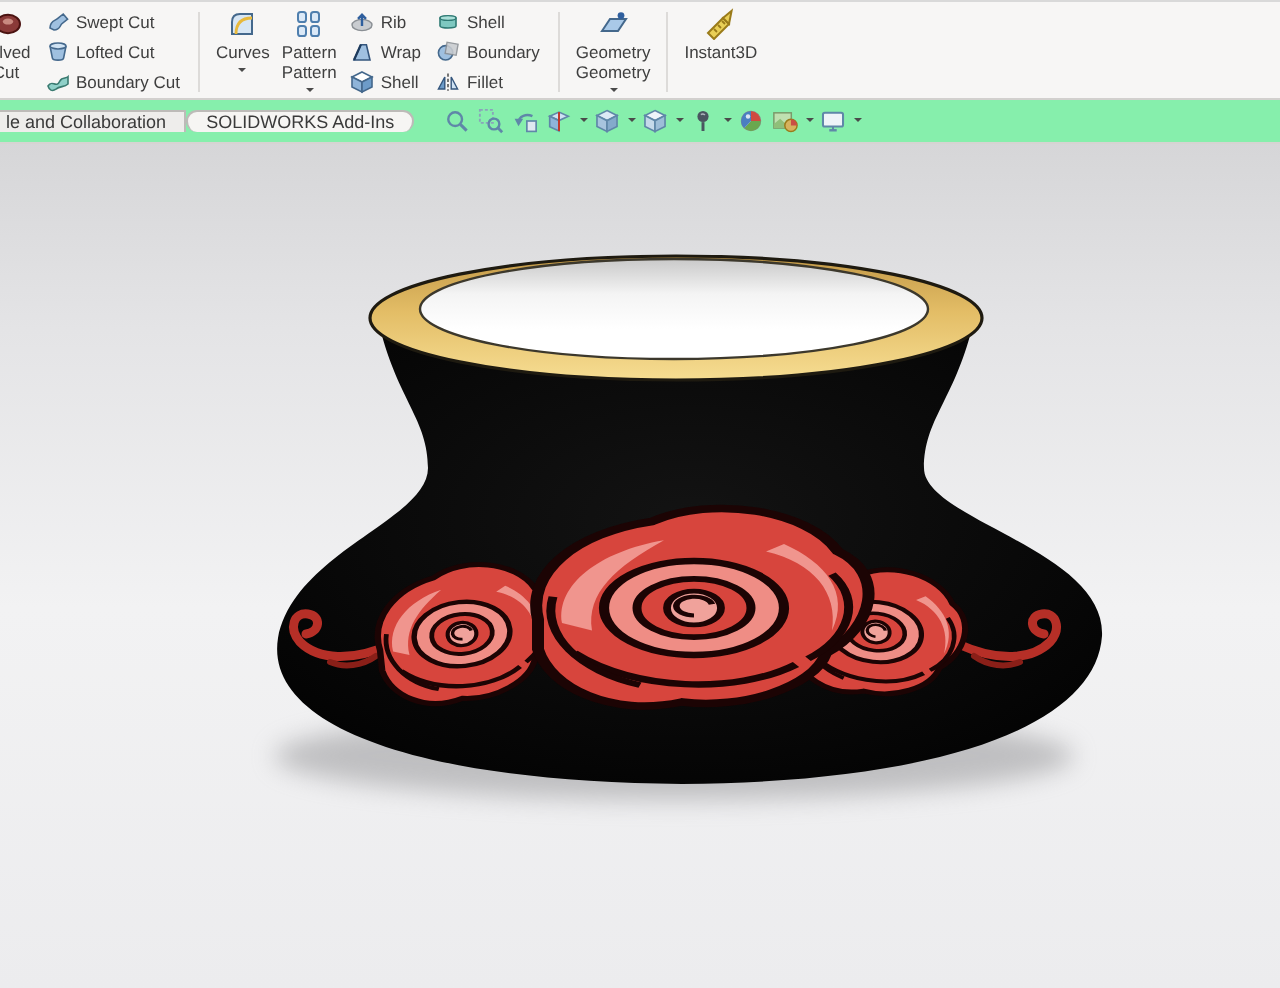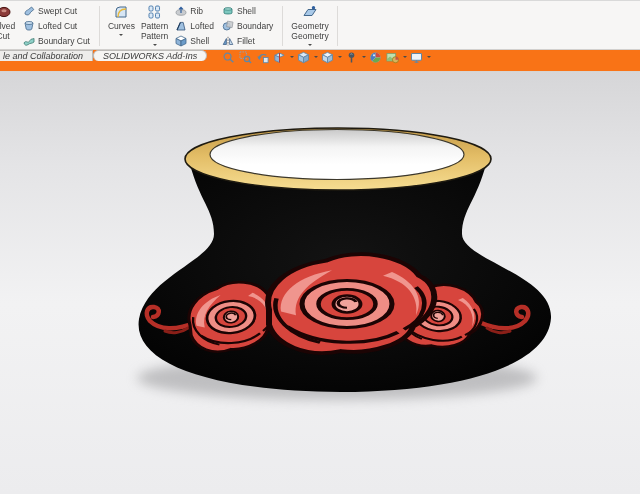--- a/index.html
+++ b/index.html
@@ -23,23 +23,22 @@
   .lbl { font-size:8.5px; line-height:10px; color:#3f3f3f; white-space:nowrap; text-align:center; }
   .caret { width:0; height:0; border:2.6px solid transparent; border-top-color:#4a4a4a; margin-top:3px; }
   .caret.sm { border-width:2.2px; margin:0 0 0 1px; }
   .btn-stack { display:flex; flex-direction:column; justify-content:space-between; padding:1px 2px; }
   .btn-small { display:flex; align-items:center; gap:3px; height:14px; cursor:pointer; padding:0 2px; border-radius:2px; }
   .btn-small .icon12 { width:12px; height:12px; flex:0 0 12px; }
   .clipfirst { margin-left:-17px; } 
 
   
   .tabrow {
-    height:22px; flex:0 0 22px; background:#f97316; display:flex; align-items:flex-start;
+    height:22px; flex:0 0 22px; background:#86efac; display:flex; align-items:center;
     border-bottom:1px solid #d6d4d2;
-    font-style:italic;
   }
   .tab {
     display:flex; align-items:center; padding:0 9px; font-size:9px; color:#3a3a3a;
     background:#eeedeb; border:1px solid #bdbbb8; border-bottom:none; cursor:pointer; white-space:nowrap;
   }
   .tab:first-child { border-left:none; padding-left:3px; }
   .tab.active { background:#f6f5f3;border-radius:10px; }
   .headsup { display:flex; align-items:center; margin-left:14px; gap:2px; }
   .hbtn { display:flex; align-items:center; cursor:pointer; padding:1px; border-radius:2px; }
   .hbtn svg { width:13px; height:13px; }
@@ -119,21 +118,21 @@
             <path d="M6 8 L6 2.6 M4 4.4 L6 2.4 L8 4.4" fill="none" stroke="#2f5f9e" stroke-width="1.2"></path>
           </svg>
           <span class="lbl">Rib</span>
         </div>
         <div class="btn-small">
           <svg class="icon12" viewBox="0 0 12 12">
             <path d="M2 10 L10 10 L8.2 2.4 L5.4 2.4 Z" fill="#9fc0e0" stroke="#34557c" stroke-width="0.8"></path>
             <path d="M2 10 L5.4 2.4" stroke="#1d3least" stroke-width="0"></path>
             <path d="M5.4 2.4 L2 10" stroke="#1d3a5c" stroke-width="1.1"></path>
           </svg>
-          <span class="lbl">Lofted</span>
+          <span class="lbl">Wrap</span>
         </div>
         <div class="btn-small">
           <svg class="icon12" viewBox="0 0 12 12">
             <path d="M6 1 L11 3.5 L6 6 L1 3.5 Z" fill="#ffffff" stroke="#44688c" stroke-width="0.8"></path>
             <path d="M1 3.5 L6 6 L6 11 L1 8.5 Z" fill="#8fb4d9" stroke="#44688c" stroke-width="0.8"></path>
             <path d="M11 3.5 L6 6 L6 11 L11 8.5 Z" fill="#6d9cc9" stroke="#44688c" stroke-width="0.8"></path>
           </svg>
           <span class="lbl">Shell</span>
         </div>
       </div>
@@ -172,20 +171,30 @@
           <circle cx="11.5" cy="3.8" r="1.7" fill="#2f5f9e"></circle>
         </svg>
         <span class="lbl">Geometry</span>
         <span class="lbl">Geometry</span>
         <span class="caret"></span>
       </div>
     </div>
 
     <div class="vsep"></div>
 
+    <div class="rgroup">
+      <div class="btn-large">
+        <svg class="icon16" viewBox="0 0 16 16">
+          <path d="M2 12.5 L9.5 5 L12.5 8 L5 15.5 Z" fill="#e9cf56" stroke="#9a7b1a" stroke-width="1"></path>
+          <path d="M9.5 5 L13.8 1.4 L12.5 8 Z" fill="#e9cf56" stroke="#9a7b1a" stroke-width="1"></path>
+          <path d="M5 10.5 L6.5 12 M7 8.5 L8.5 10 M9 6.5 L10.5 8" stroke="#9a7b1a" stroke-width="0.9"></path>
+        </svg>
+        <span class="lbl">Instant3D</span>
+      </div>
+    </div>
   </div>
 
   <div class="tabrow">
     <div class="tab">
       <span>le and Collaboration</span>
     </div>
     <div class="tab active">
       <span>SOLIDWORKS Add-Ins</span>
     </div>
 

